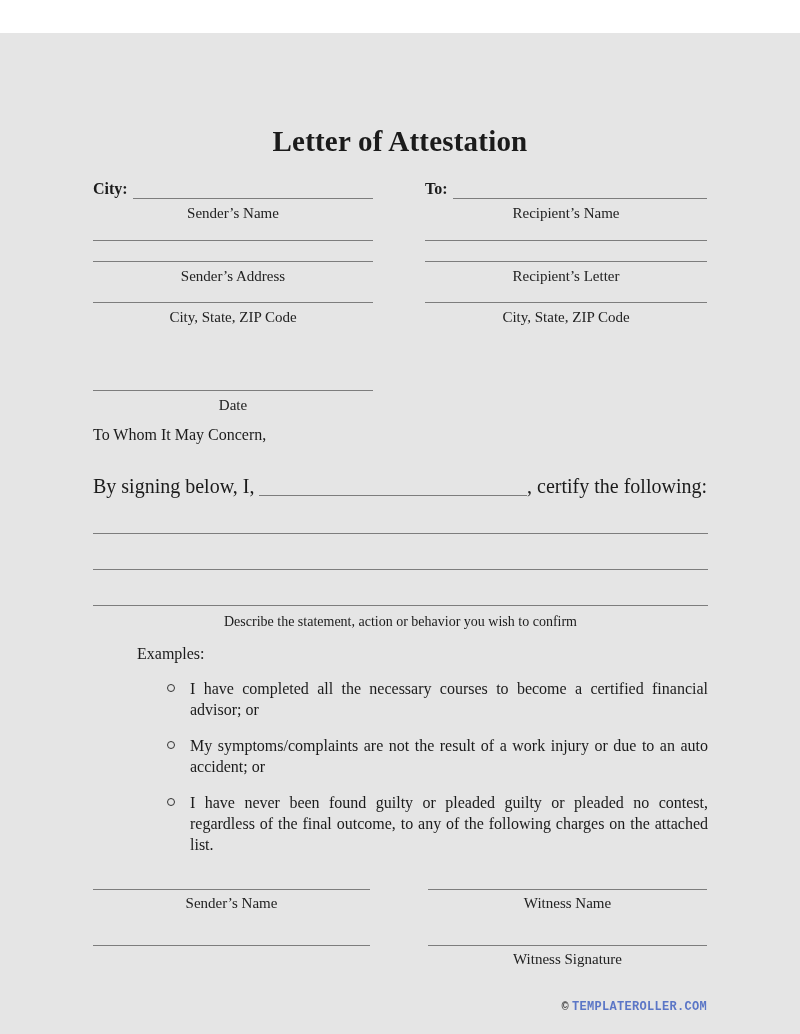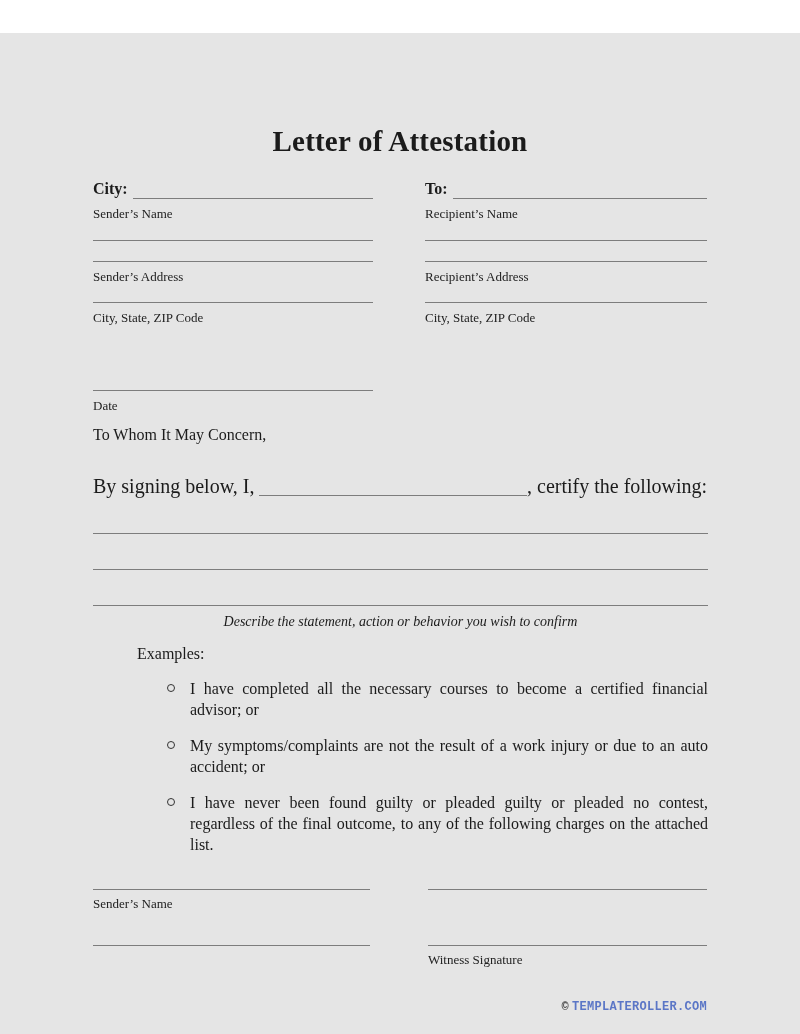--- a/index.html
+++ b/index.html
@@ -15,29 +15,29 @@
   }
   
   .addr { position:absolute; top:146px; left:93px; width:614px; display:flex; justify-content:space-between; }
   .col-left  { width:280px; }
   .col-right { width:282px; }
   .inline-field { display:flex; height:20px; align-items:flex-end; }
   .inline-field .lbl { font-size:16px; font-weight:bold; line-height:20px; white-space:nowrap; }
   .fill { flex:1 1 auto; border-bottom:1px solid #7d7d7d; height:100%; margin-left:5px; }
   .wline { border-bottom:1px solid #7d7d7d; }
   .h20 { height:20px; } .h21 { height:21px; } .h19 { height:19px; } .h66 { height:66px; }
-  .caption { margin-top:7px; font-size:13px; line-height:15px; text-align:left; color:#222; }
+  .caption { margin-top:7px; font-size:15px; line-height:15px; text-align:center; color:#222; }
   
   .salutation { position:absolute; top:392px; left:93px; font-size:16px; font-weight:normal; line-height:20px; }
   .certify {
     position:absolute; top:444px; left:93px; width:614px;
     display:flex; align-items:flex-end; height:19px; font-size:20px; line-height:19px;
   }
   .certify .txt { white-space:nowrap; }
-  .statement { position:absolute; top:480px; left:93px; width:615px;font-style:italic; }
+  .statement { position:absolute; top:480px; left:93px; width:615px; }
   .statement .caption-wide { margin-top:9px; font-size:14px; line-height:14px; text-align:center; }
   .examples { position:absolute; top:610px; left:137px; font-size:16px; line-height:21px; }
   .bullets { position:absolute; top:645px; left:166px; width:542px; list-style:none; }
   .bullets li {
     position:relative; padding-left:24px; margin-bottom:15px;
     font-size:16px; line-height:21px; text-align:justify;
   }
   .marker {
     position:absolute; left:1px; top:6px; width:8px; height:8px;
     border:1px solid #333; border-radius:50%; background:transparent;
@@ -82,21 +82,21 @@
       <div class="caption">Date</div>
     </div>
     <div class="col-right">
       <div class="inline-field">
         <span class="lbl">To:</span>
         <span class="fill"></span>
       </div>
       <div class="caption">Recipient’s Name</div>
       <div class="wline h20"></div>
       <div class="wline h21"></div>
-      <div class="caption">Recipient’s Address</div>
+      <div class="caption">Recipient’s Letter</div>
       <div class="wline h19"></div>
       <div class="caption">City, State, ZIP Code</div>
     </div>
   </div>
 
   <div class="salutation">To Whom It May Concern,</div>
 
   <div class="certify">
     <span class="txt">By signing below, I,</span>
     <span class="fill"></span>
@@ -128,20 +128,21 @@
   </ul>
 
   <div class="sigs">
     <div class="sig-row">
       <div class="sig-cell">
         <div class="sline1"></div>
         <div class="caption">Sender’s Name</div>
       </div>
       <div class="sig-cell right">
         <div class="sline1"></div>
+        <div class="caption">Witness Name</div>
       </div>
     </div>
     <div class="sig-row">
       <div class="sig-cell">
         <div class="sline2"></div>
       </div>
       <div class="sig-cell right">
         <div class="sline2"></div>
         <div class="caption">Witness Signature</div>
       </div>

